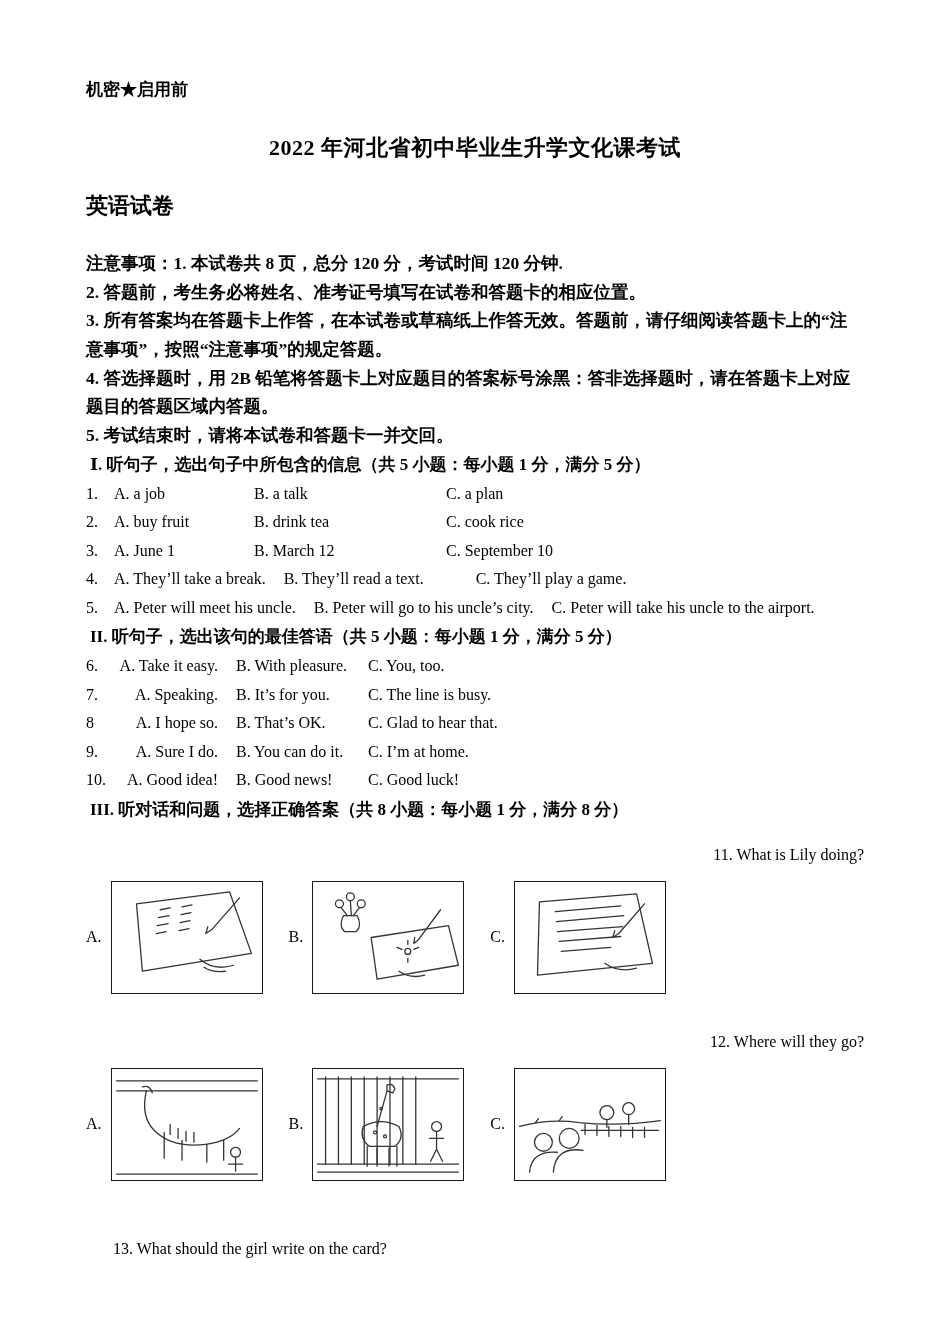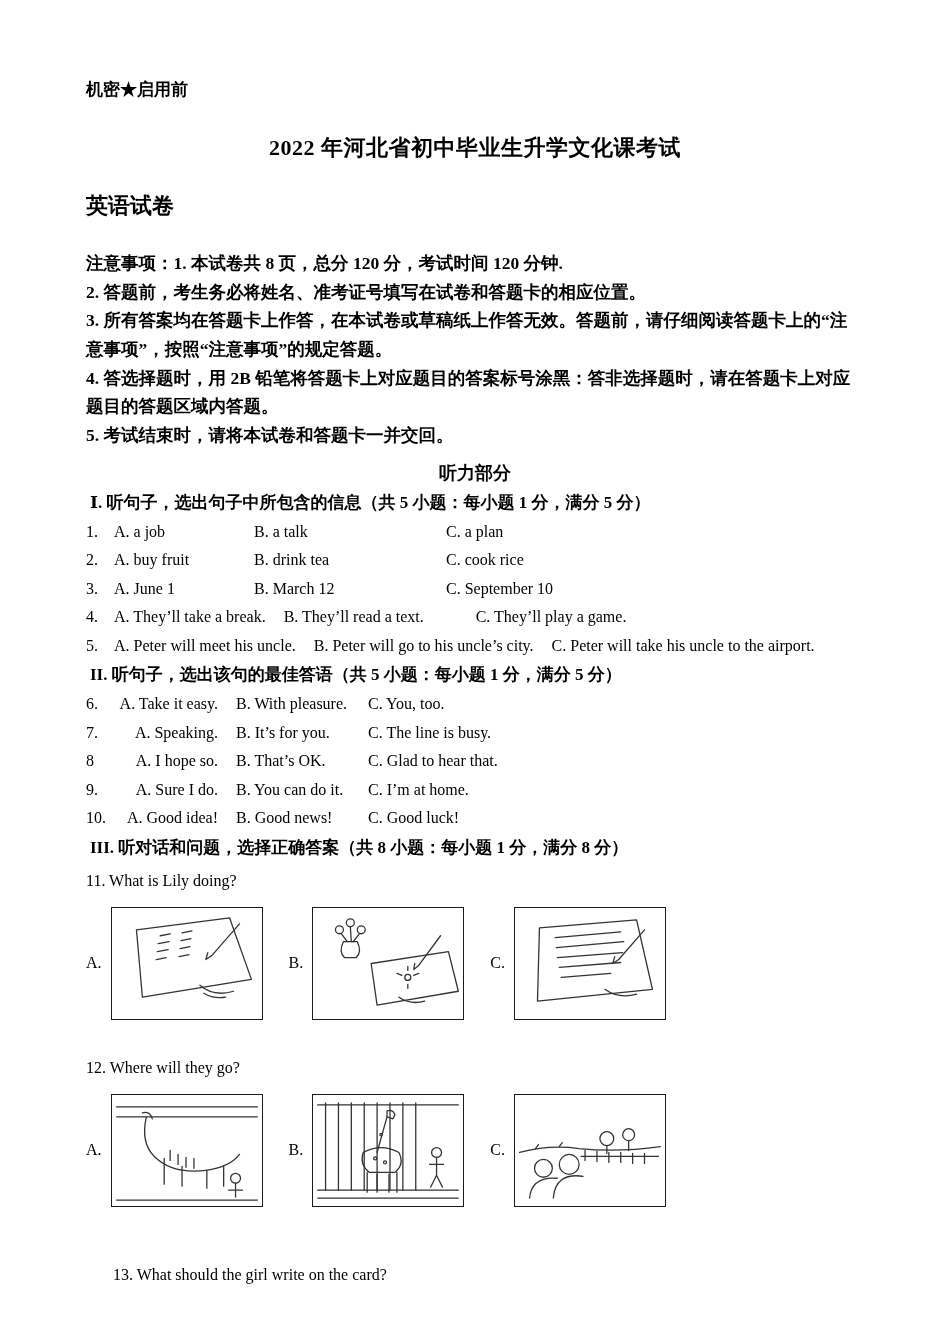--- a/index.html
+++ b/index.html
@@ -62,21 +62,22 @@
     padding-right: 14px;
     vertical-align: top;
   }
   .p1 .q-opt.opt-a { min-width: 136px; }
   .p1 .q-opt.opt-b { min-width: 188px; }
   .p2 .q-opt.opt-a { min-width: 118px; text-align: right; }
   .p2 .q-opt.opt-b { min-width: 128px; }
   .pic-prompt {
     font-size: 16px;
     line-height: 28px;
-    margin-top: 4px;
+    margin-top: 16px;
+    text-align: right;
   }
   .pic-row {
     display: flex;
     align-items: center;
     gap: 26px;
     margin-top: 12px;
     margin-bottom: 34px;
   }
   .pic-choice {
     display: flex;
@@ -118,21 +119,20 @@
   <div class="exam-subtitle">英语试卷</div>
 
   <div class="notices">
     <div>注意事项：1. 本试卷共 8 页，总分 120 分，考试时间 120 分钟.</div>
     <div>2. 答题前，考生务必将姓名、准考证号填写在试卷和答题卡的相应位置。</div>
     <div>3. 所有答案均在答题卡上作答，在本试卷或草稿纸上作答无效。答题前，请仔细阅读答题卡上的“注意事项”，按照“注意事项”的规定答题。</div>
     <div>4. 答选择题时，用 2B 铅笔将答题卡上对应题目的答案标号涂黑：答非选择题时，请在答题卡上对应题目的答题区域内答题。</div>
     <div>5. 考试结束时，请将本试卷和答题卡一并交回。</div>
   </div>
 
-  <div class="listening-title">听力部分</div>
 
   <div class="p1">
     <div class="part-heading">Ⅰ. 听句子，选出句子中所包含的信息（共 5 小题：每小题 1 分，满分 5 分）</div>
 
     <div class="q-row">
       <span class="q-num">1.</span>
       <span class="q-opt opt-a">A. a job</span>
       <span class="q-opt opt-b">B. a talk</span>
       <span class="q-opt opt-c">C. a plan</span>
     </div>

